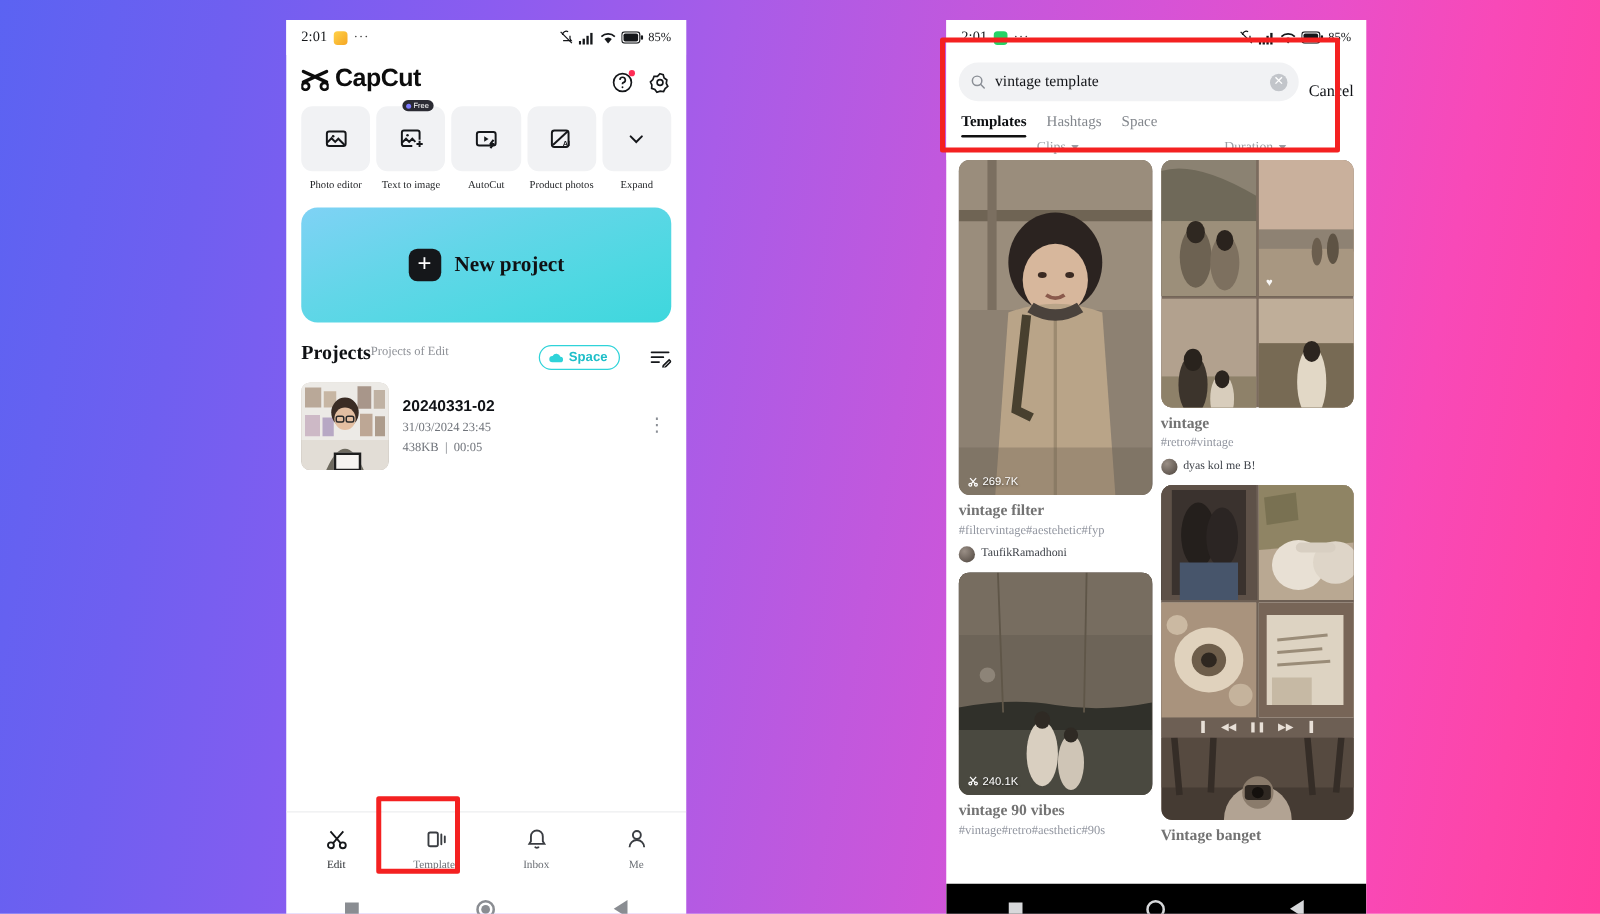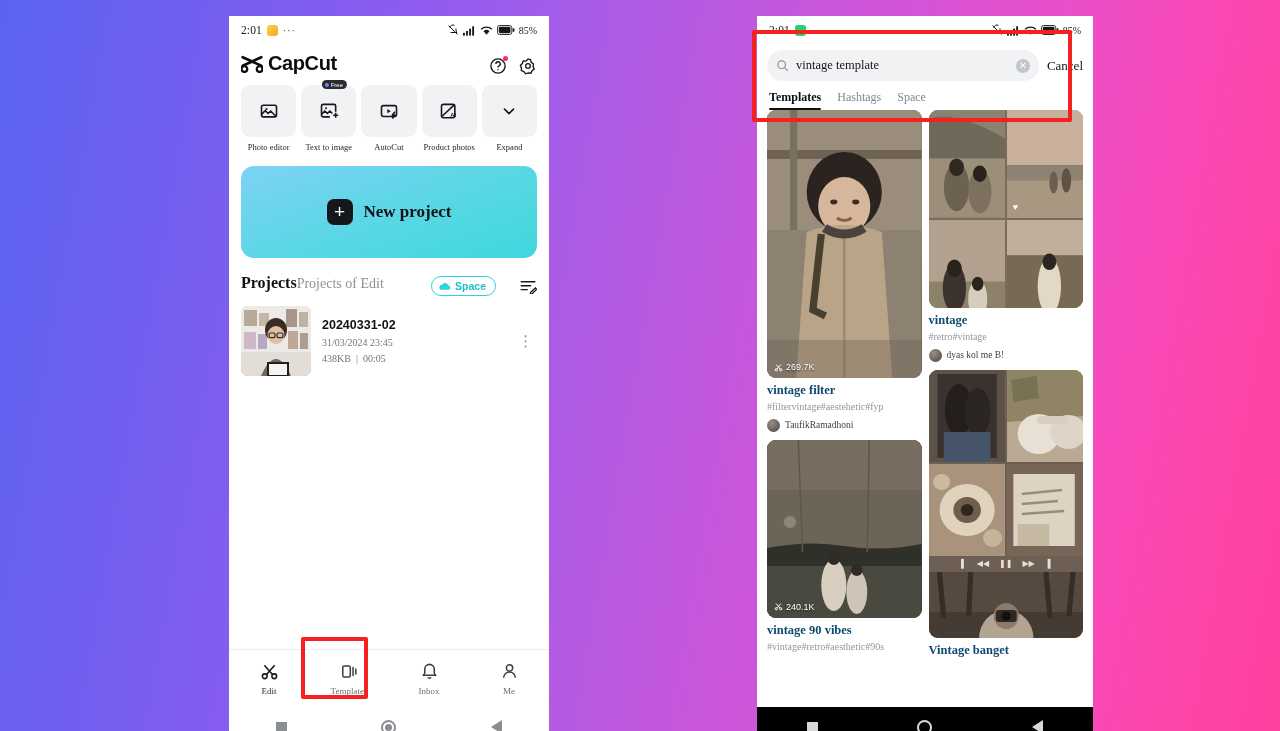--- a/index.html
+++ b/index.html
@@ -87,21 +87,21 @@
     width: 26px; height: 26px; border-radius: 7px; background: #15171a;
     color: #fff; display:flex; align-items:center; justify-content:center;
     font-size: 19px; font-weight: 300; line-height: 0; font-family:"Liberation Sans",sans-serif;
   }
   .np-text { font-size: 17px; font-weight: 700; color: #101114; }
 
   
   .projects-head { display: flex; align-items: flex-start; padding: 16px 12px 0 12px; }
   .ph-titles { display: flex; flex-direction: row; }
   .ph-title { font-size: 16px; font-weight: 700; color: #0f1114; }
-  .ph-sub { font-size: 14px; color: #8d9096; margin-top: 2px; }
+  .ph-sub { font-size: 10px; color: #8d9096; margin-top: 2px; }
   .ph-right { margin-left: auto; display: flex; align-items: center; gap: 24px; padding-top: 2px; }
   .space-btn {
     display:flex; align-items:center; gap:4px;
     border: 1px solid #2fd3d9; border-radius: 13px; padding: 3px 9px 3px 7px;
     color: #1fbfc9; font-size: 10.5px; font-weight: 600; font-family:"Liberation Sans",sans-serif;
   }
 
   
   .project-item { display: flex; align-items: center; padding: 10px 12px 0 12px; gap: 11px; }
   .proj-thumb {
@@ -135,21 +135,21 @@
   .nav-circle::after{content:'';display:block;width:7px;height:7px;border-radius:50%;background:#8a8d92;margin:2px auto;}
   .nav-circle.lt::after{background:transparent;}
   .nav-tri {
     width: 0; height: 0; border-top: 7px solid transparent; border-bottom: 7px solid transparent;
     border-right: 11px solid #8a8d92;
   }
   .nav-tri.lt { border-right-color: #d7d8da; }
 
   
   .search-area { padding: 6px 10px 0 10px; background:#fff; flex:0 0 auto;}
-  .search-row { display: flex; align-items: center; gap: 8px; }
+  .search-row { display: flex; align-items: flex-end; gap: 8px; }
   .search-box {
     flex: 1; background: #f1f2f4; border-radius: 18px; height: 31px;
     display: flex; align-items: center; padding: 0 9px; gap: 7px;
   }
   .search-val { font-size: 12.5px; color: #14161a; flex: 1; }
   .clear-x {
     width: 14px; height: 14px; border-radius: 50%; background: #c2c5ca; color: #fff;
     display:flex; align-items:center; justify-content:center; font-size: 10px;
     font-family:"Liberation Sans",sans-serif; line-height:1;
   }
@@ -170,21 +170,21 @@
   .grid { display: flex; gap: 7px; padding: 0 10px; overflow: hidden; flex: 1 1 auto; }
   .col { flex: 1; display: flex; flex-direction: column; gap: 8px; min-width:0; }
   .card { display: flex; flex-direction: column; }
   .media { border-radius: 9px; overflow: hidden; position: relative; width: 100%; }
   .uses {
     position: absolute; left: 7px; bottom: 6px; color: #fff; font-size: 9px;
     display: flex; align-items: center; gap: 3px; text-shadow: 0 1px 2px rgba(0,0,0,.6);
     font-family:"Liberation Sans",sans-serif;
   }
   .heart { position: absolute; color: #fff; font-size: 9px; opacity: .92; }
-  .card-title { font-size: 12.5px; font-weight: 700; color: #0c4a6e; margin-top: 5px; }
+  .card-title { font-size: 12.5px; font-weight: 700; color: #737373; margin-top: 5px; }
   .card-tags { font-size: 10px; color: #9296a0; margin-top: 3px; line-height:1.25; }
   .card-author { display: flex; align-items: center; gap: 5px; margin-top: 5px; }
   .avatar-sm {
     width: 13px; height: 13px; border-radius: 50%; flex:0 0 auto;
     background: radial-gradient(circle at 35% 30%, #9a8f86, #4c433c);
   }
   .author-name { font-size: 9.5px; color: #3f434a; }
 
   
   .ph1 { background: linear-gradient(170deg,#8e8274 0%, #7c6f60 22%, #a5907c 45%, #6e6255 70%, #53493f 100%); }
@@ -518,20 +518,30 @@
         </div>
         <div class="cancel-btn">Cancel</div>
       </div>
       <div class="seg-tabs">
         <div class="seg active">Templates</div>
         <div class="seg">Hashtags</div>
         <div class="seg">Space</div>
       </div>
     </div>
 
+    <div class="filter-row">
+      <div class="filter">
+        <span>Clips</span>
+        <span class="caret-sm"></span>
+      </div>
+      <div class="filter">
+        <span>Duration</span>
+        <span class="caret-sm"></span>
+      </div>
+    </div>
 
     <div class="grid">
 
       <div class="col">
 
         <div class="card">
           <div class="media ph1" style="height:268px">
             <svg width="100%" height="268" viewBox="0 0 148 268" preserveAspectRatio="none" style="position:absolute;inset:0">
               <rect width="148" height="268" fill="#8d8172"></rect>
               <rect y="0" width="148" height="120" fill="#9a8d7c"></rect>

